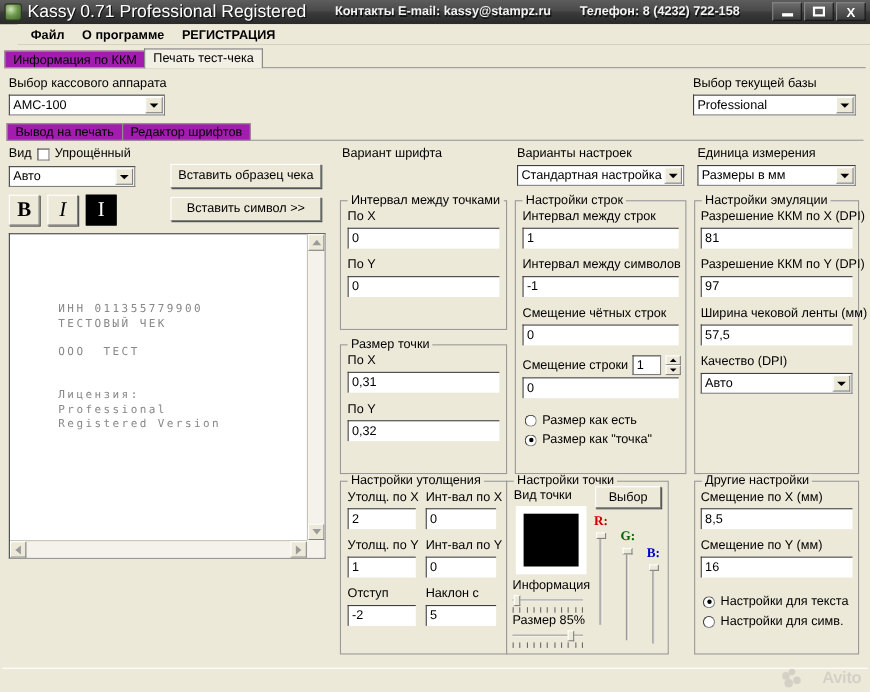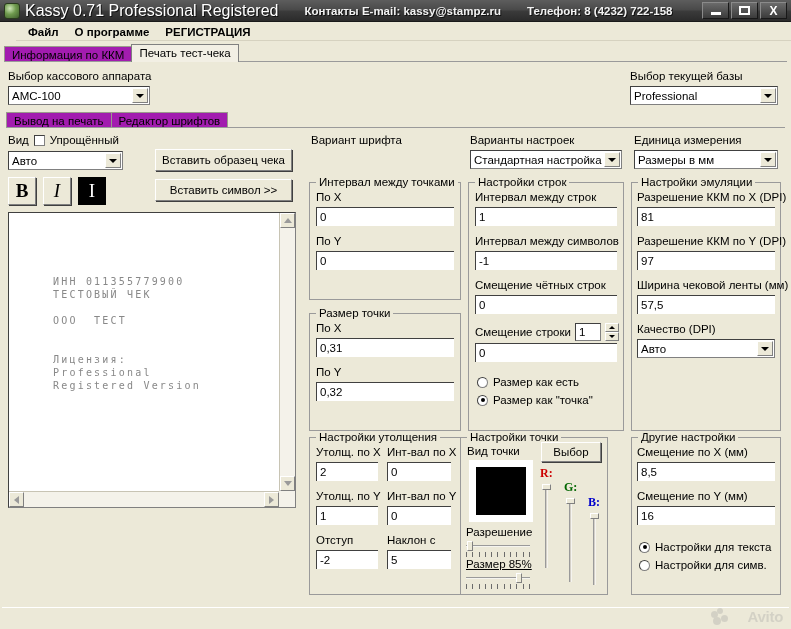--- a/index.html
+++ b/index.html
@@ -656,40 +656,40 @@
     <div class="vslider-thumb" style="left:81px;top:46px;"></div>
 
     <div class="rgb-lbl" style="left:103px;top:42px;color:#006600;">G:</div>
     <div class="vslider-track" style="left:108px;top:60px;height:84px;"></div>
     <div class="vslider-thumb" style="left:105px;top:60px;"></div>
 
     <div class="rgb-lbl" style="left:127px;top:57px;color:#0000cc;">B:</div>
     <div class="vslider-track" style="left:132px;top:75px;height:72px;"></div>
     <div class="vslider-thumb" style="left:129px;top:75px;"></div>
 
-    <div class="lbl" style="position:absolute;left:5px;top:88px;">Разрешение</div>
+    <div class="lbl" style="position:absolute;left:5px;top:88px;">Информация</div>
     <div class="hslider" style="left:5px;top:104px;width:64px;height:16px;">
       <span class="track"></span>
       <span class="thumb" style="left:1px;"></span>
       <span class="ticks">
           <i></i>
           <i></i>
           <i></i>
           <i></i>
           <i></i>
           <i></i>
           <i></i>
           <i></i>
           <i></i>
           <i></i>
           <i></i>
         </span>
     </div>
 
-    <div class="lbl" style="position:absolute;left:5px;top:120px;text-decoration:underline;">Размер 85%</div>
+    <div class="lbl" style="position:absolute;left:5px;top:120px;">Размер 85%</div>
     <div class="hslider" style="left:5px;top:136px;width:64px;height:16px;">
       <span class="track"></span>
       <span class="thumb" style="left:50px;"></span>
       <span class="ticks">
           <i></i>
           <i></i>
           <i></i>
           <i></i>
           <i></i>
           <i></i>

